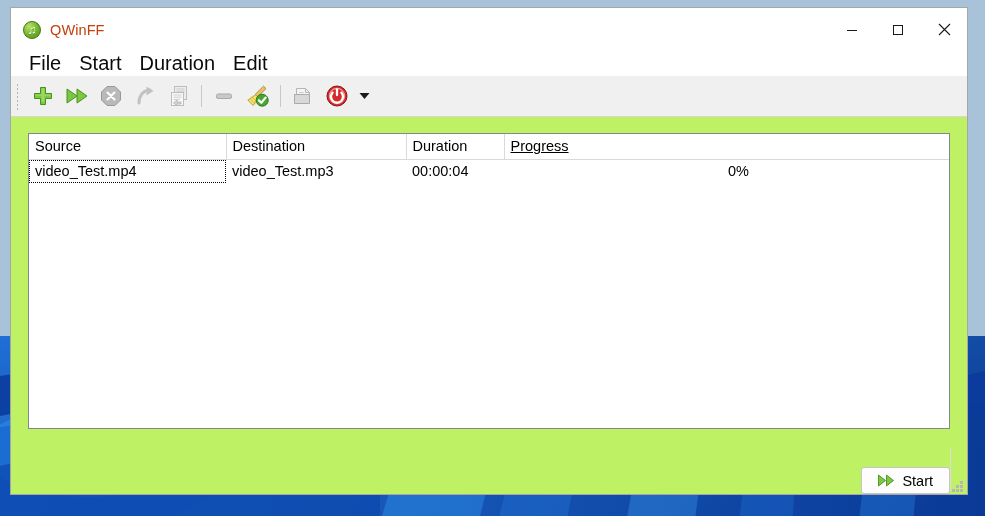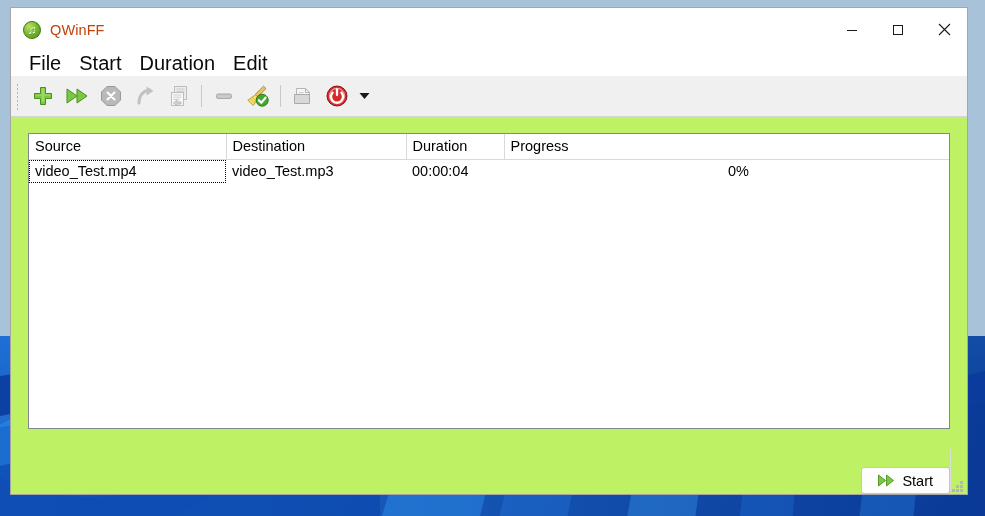--- a/index.html
+++ b/index.html
@@ -210,21 +210,21 @@
     text-align: left;
     background: #ffffff;
     border-bottom: 1px solid #d9d9d9;
     border-right: 1px solid #d9d9d9;
     padding: 4px 0 5px 6px;
     height: 22px;
     box-sizing: border-box;
     cursor: default;
     white-space: nowrap;
   }
-  table.filelist th:last-child { border-right: none; }
+  table.filelist th:last-child { border-right: none; text-decoration: underline; }
   table.filelist td {
     padding: 2px 0 3px 6px;
     height: 22px;
     box-sizing: border-box;
     vertical-align: middle;
     white-space: nowrap;
     overflow: hidden;
   }
   tr.row-focused td.cell-focus {
     outline: 1px dotted #000;

